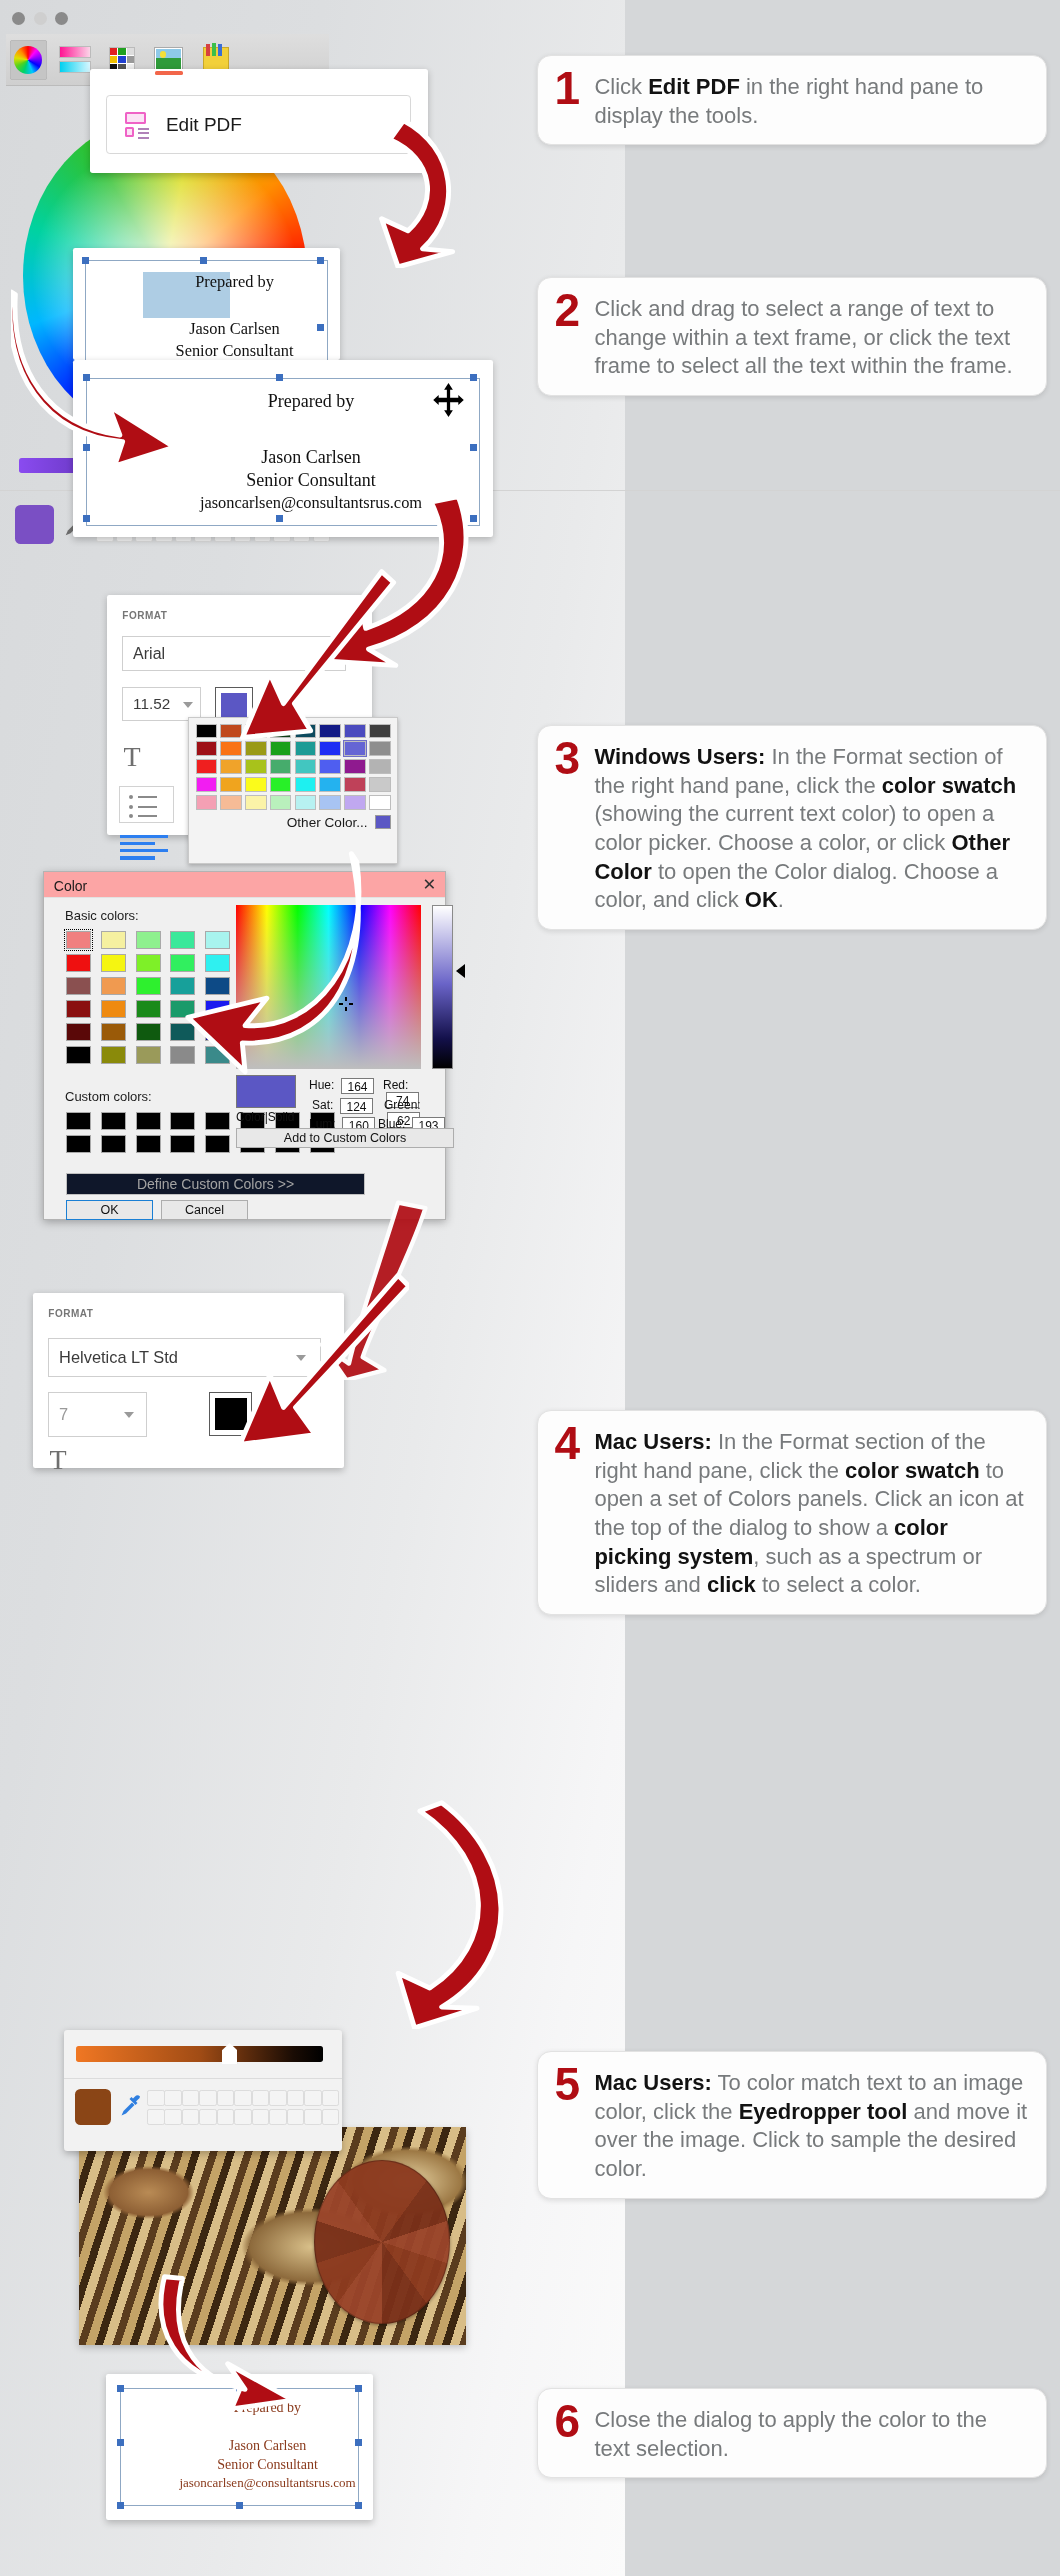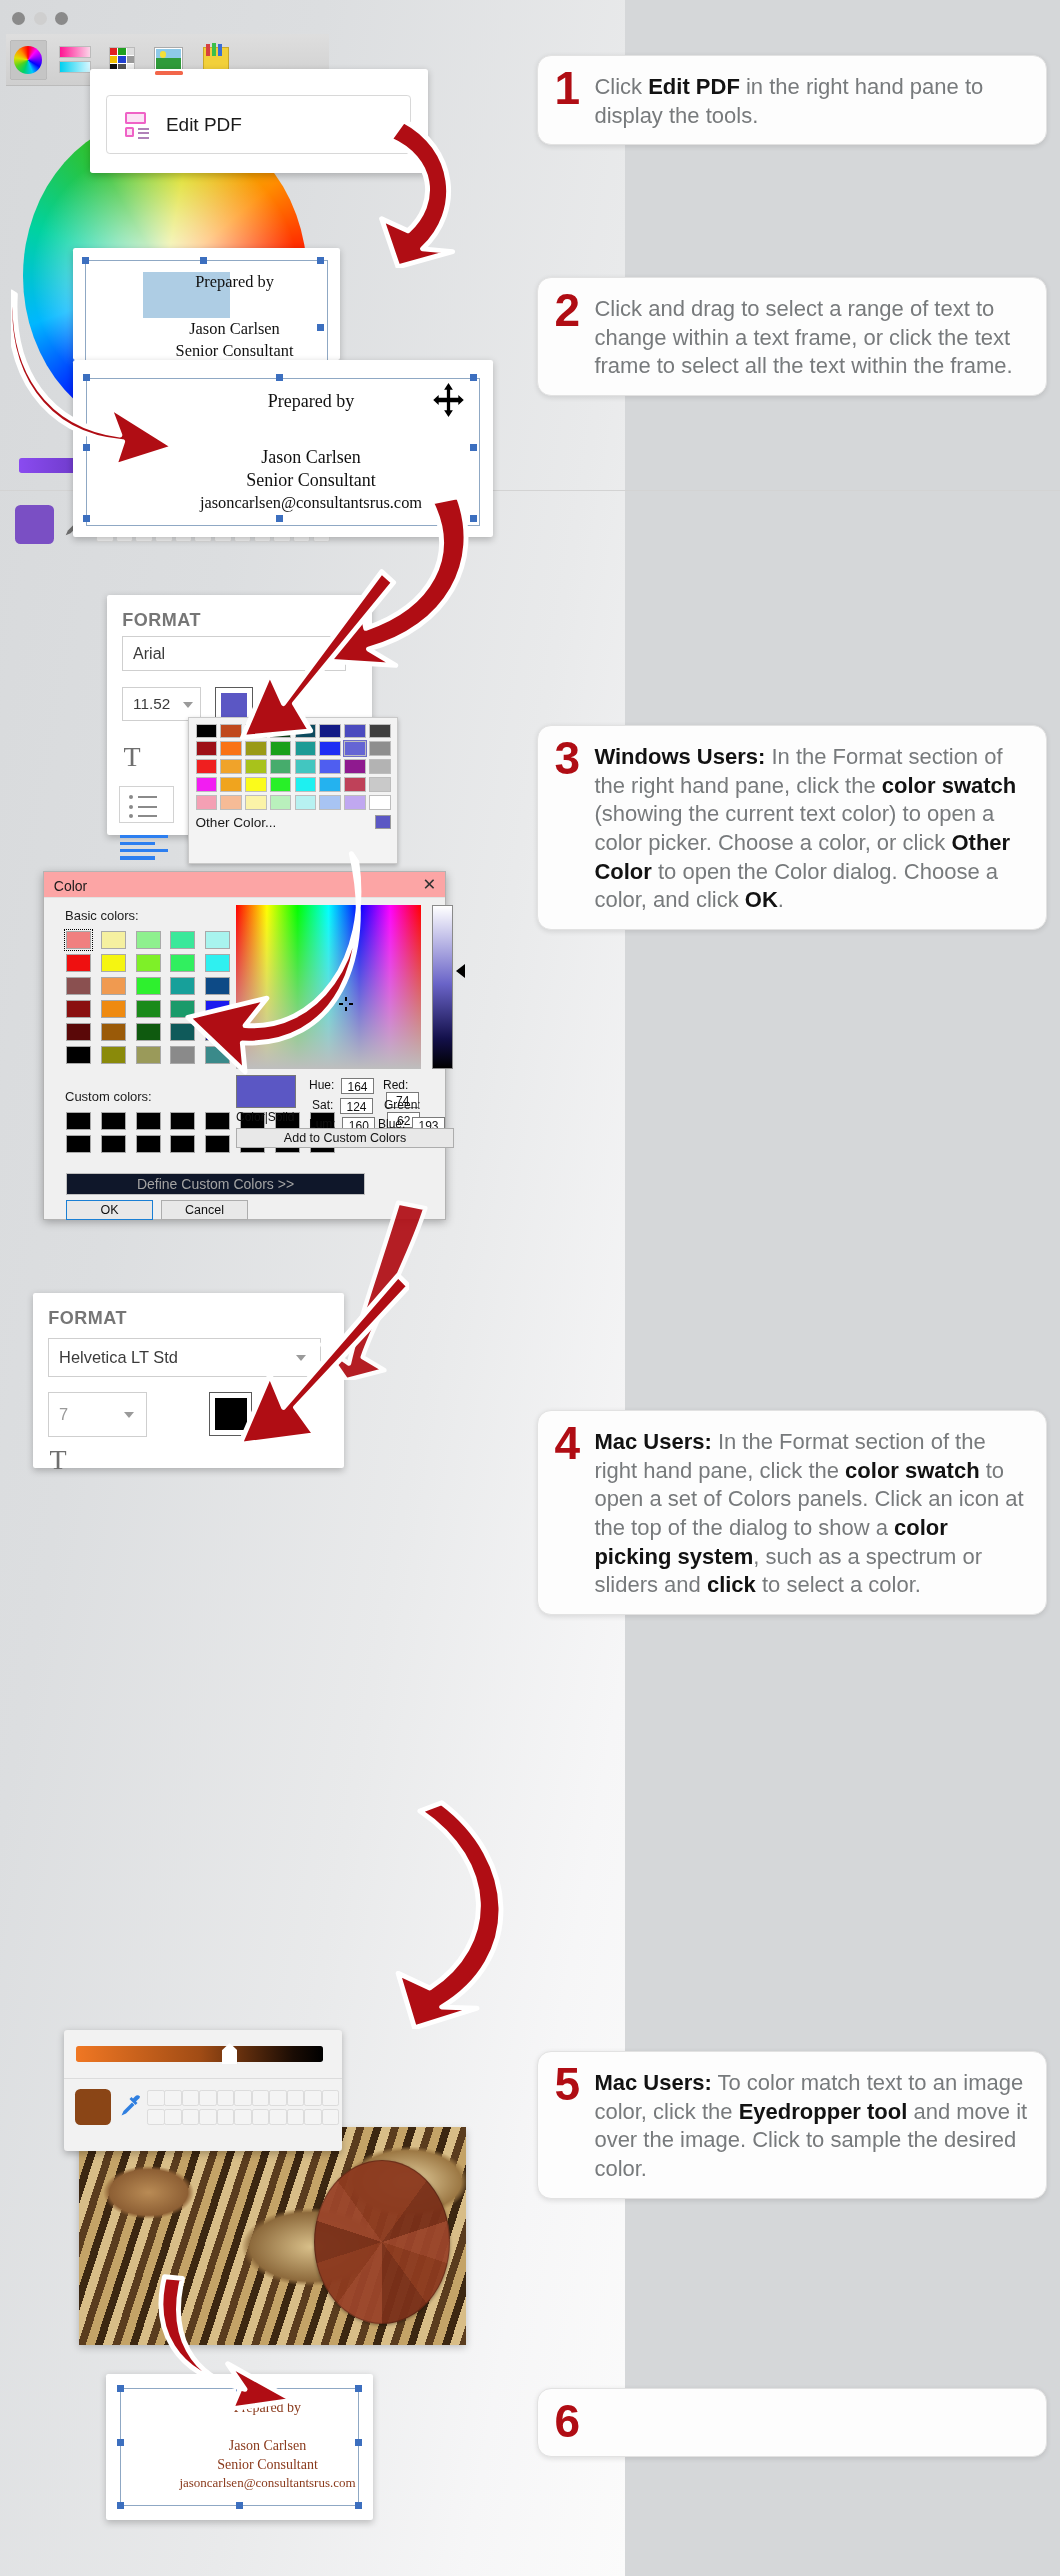--- a/index.html
+++ b/index.html
@@ -79,21 +79,21 @@
   .tf-text { position:absolute; text-align:center; width:100%;
              font-family:Liberation Serif, serif; color:#111;margin-left:28px; }
 
   #tf1 { left:73px; top:248px; width:267px; height:112px; z-index:12;}
   #tf2 { left:73px; top:360px; width:420px; height:177px; z-index:14;}
 
   .sel-highlight { position:absolute; background:#aecde4; }
 
   
   #fmt-win { left:107px; top:595px; width:265px; height:240px; border-radius:2.2px; z-index:12;}
-  .fmt-title { position:absolute; left:15.3px; top:15.3px; font-size:18px; letter-spacing:0.5px; color:#767676; font-weight:700;}
+  .fmt-title { position:absolute; left:15.3px; top:15.3px; font-size:10px; letter-spacing:0.5px; color:#767676; font-weight:700;}
   .fmt-fontbox {
     position:absolute; left:15.3px; top:41px; width:224px; height:35px;
     border:0.5px solid #cfcfcf; background:#fff; display:flex; align-items:center;
     padding-left:9.8px; font-size:16px; color:#3b3b3b;
   }
   .fmt-caret { position:absolute; right:8.7px; top:14px; width:0;height:0;
      border-left:5.5px solid transparent;border-right:5.5px solid transparent;border-top:6px solid #9a9a9a;}
   .fmt-sizebox {
     position:absolute; left:15.3px; top:92px; width:79px; height:34px;
     border:0.5px solid #cfcfcf; background:#fff; display:flex; align-items:center;
@@ -114,21 +114,21 @@
   
   #color-dd {
     position:absolute; left:188px; top:717px; width:210px; height:147px;
     background:#f3f3f3; border:0.5px solid #c9c9c9; box-shadow:0 1.6px 4.4px rgba(0,0,0,.25);
     z-index:18; padding:5.5px 6.5px;
   }
   #color-dd .grid { display:grid; grid-template-columns:repeat(8, 1fr); gap:3.3px;}
   #color-dd .sw { width:100%; height:14.7px; border:0.5px solid #bdbdbd;}
   #color-dd .sw.sel { outline:1.6px solid #6e6ec8; outline-offset:-0.5px;}
   #color-dd .other {
-    display:flex; align-items:center; justify-content:space-between; gap:7.6px;
+    display:flex; align-items:center; justify-content:flex-end; gap:7.6px;
     margin-top:4.4px; font-size:13.6px; color:#1a1a1a;
   }
   #color-dd .other .chip { width:15.3px;height:14px; border:0.5px solid #9b9b9b;}
 
   
   #win-color-dlg {
     left:43px; top:871px; width:403px; height:349px;
     border:0.5px solid #b3b3b3; background:#f0f0f0; z-index:20;
     box-shadow:0 3.3px 8.7px rgba(0,0,0,.3);
   }
@@ -719,14 +719,15 @@
 <div class="callout" id="co4" style="top:1410px;">
   <div class="num">4</div>
   <div class="body"><b>Mac Users:</b> In the Format section of the right hand pane, click the <b>color swatch</b> to open a set of Colors panels. Click an icon at the top of the dialog to show a <b>color picking system</b>, such as a spectrum or sliders and <b>click</b> to select a color.</div>
 </div>
 <div class="callout" id="co5" style="top:2051px;">
   <div class="num">5</div>
   <div class="body"><b>Mac Users:</b> To color match text to an image color, click the <b>Eyedropper tool</b> and move it over the image. Click to sample the desired color.</div>
 </div>
 <div class="callout" id="co6" style="top:2388px;">
   <div class="num">6</div>
+  <div class="body">Close the dialog to apply the color to the text selection.</div>
 </div>
 
 
 </body></html>

